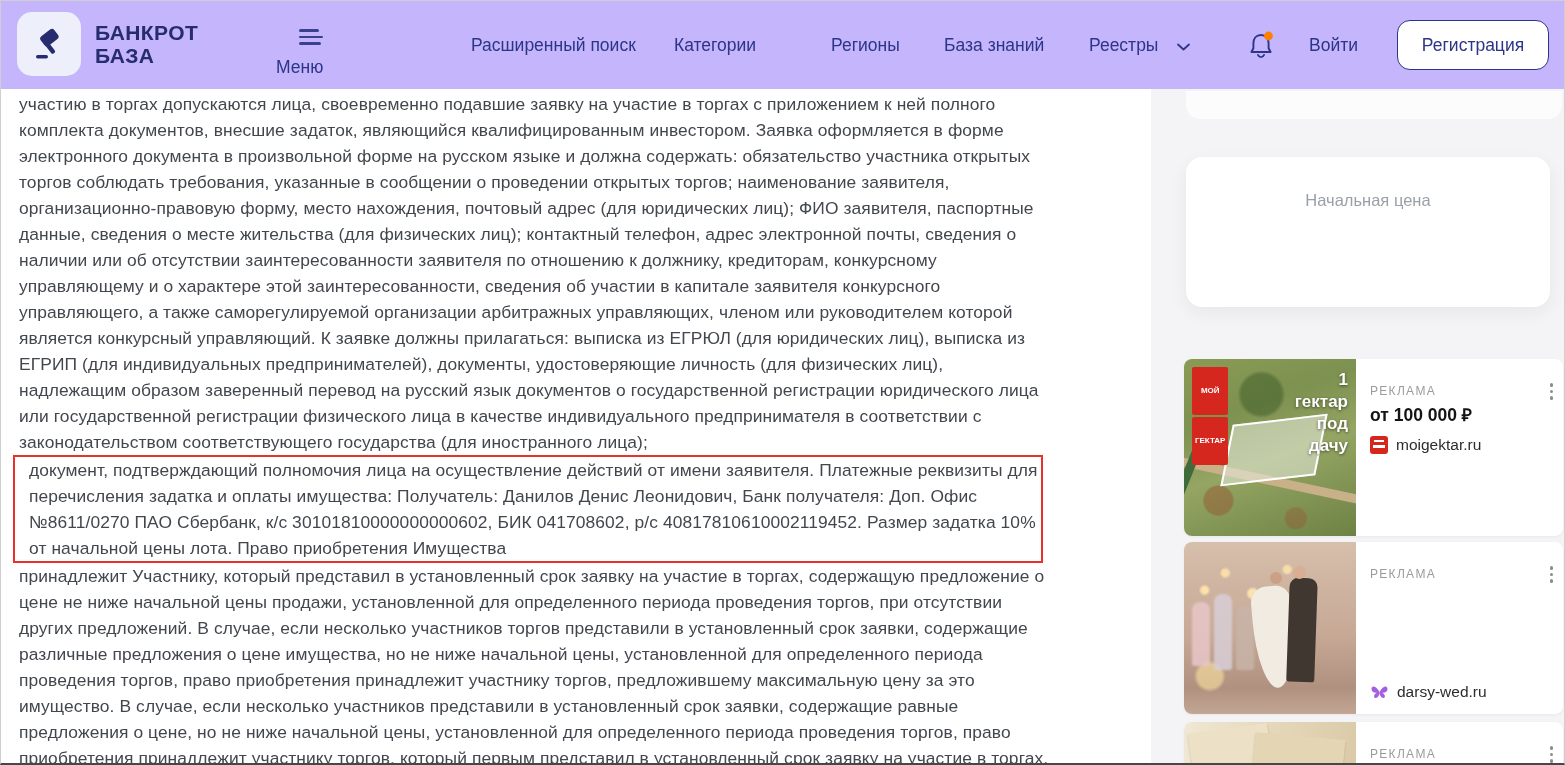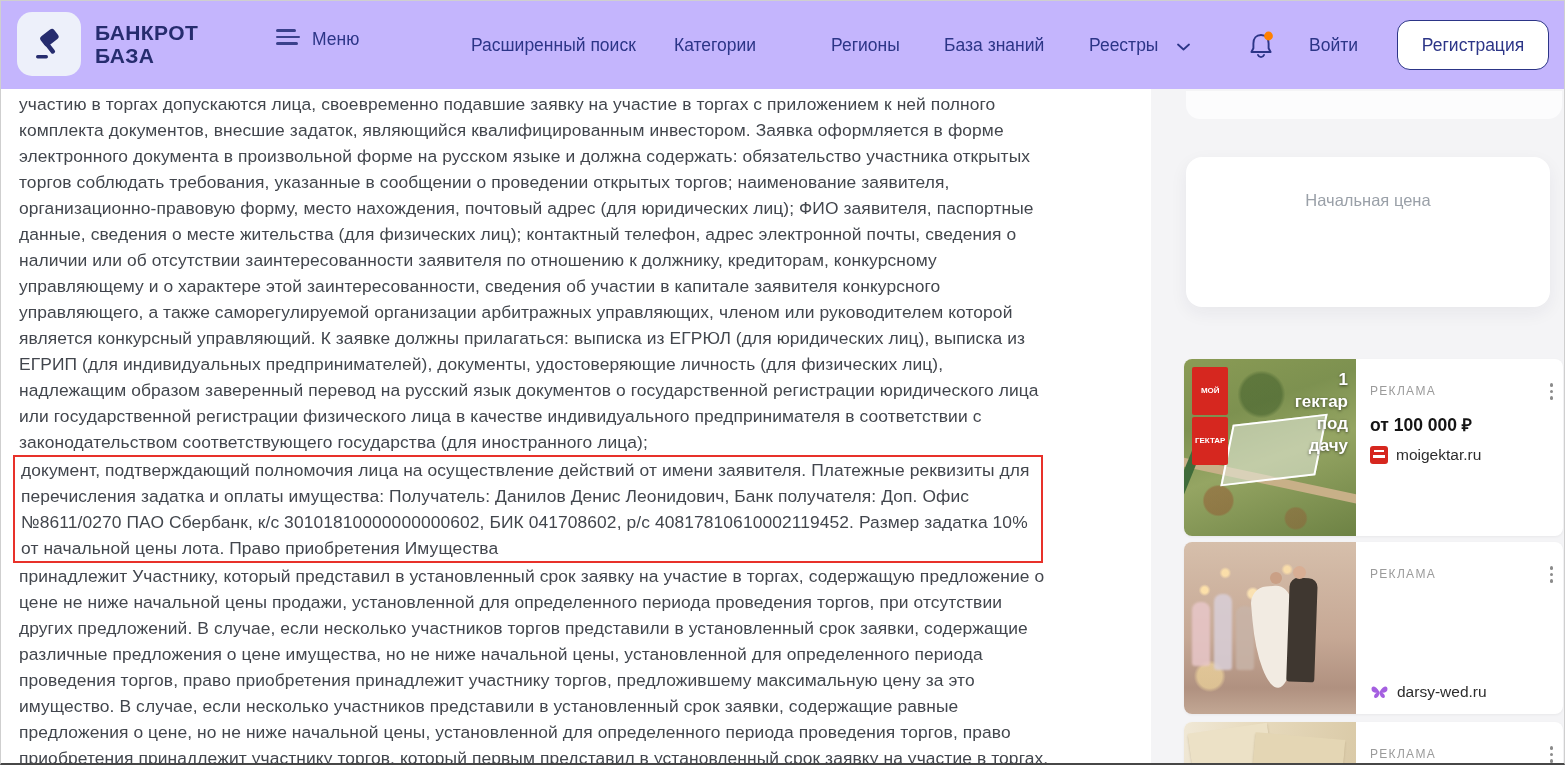--- a/index.html
+++ b/index.html
@@ -7,21 +7,21 @@
   body { font-family:"Liberation Sans", sans-serif; }
   .page { position:relative; width:1565px; height:765px; margin:0 auto; background:#fff;
           border:1px solid #cfcfcf; border-bottom:2px solid #474747; overflow:hidden; }
 
   
   .header { position:absolute; left:0; top:0; width:100%; height:88px; background:#c4b5fd; z-index:20; }
   .logo { position:absolute; left:16px; top:11px; display:flex; align-items:center; gap:14px; cursor:pointer; }
   .logo-badge { width:64px; height:64px; border-radius:15px; background:#edf0fa; display:flex; align-items:center; justify-content:center; }
   .logo-text { display:flex; flex-direction:column; font-weight:800; font-size:21px; line-height:23px;
                color:#262c6e; letter-spacing:.4px; }
-  .menu-btn { position:absolute; left:275px; top:28px; display:flex; align-items:flex-start; gap:12px; cursor:pointer; }
+  .menu-btn { position:absolute; left:275px; top:28px; display:flex; align-items:flex-end; gap:12px; cursor:pointer;flex-direction:column; }
   .burger { display:flex; flex-direction:column; gap:4px; }
   .burger i { display:block; width:24px; height:2.6px; border-radius:2px; background:#3a418c; }
   .burger i:nth-child(1){ width:20px; }
   .burger i:nth-child(3){ width:22px; }
   .menu-btn span.lbl, .nav-link, .login { font-size:17.5px; color:#2c3587; font-weight:500; }
   .nav-link { position:absolute; top:34px; cursor:pointer; text-decoration:none; white-space:nowrap; }
   .nav-reestry { display:flex; align-items:center; gap:19px; }
   .chevron { margin-top:3px; }
   .bell { position:absolute; left:1247px; top:29px; cursor:pointer; }
   .login { position:absolute; left:1308px; top:34px; cursor:pointer; }
@@ -29,21 +29,21 @@
                   border:1.6px solid #2c3587; background:#fff; color:#2c3587; font-size:17.5px;
                   font-family:inherit; font-weight:500; cursor:pointer; }
 
   
   .clipped-line { position:absolute; left:18px; top:83px; width:1014px; height:4px; opacity:.75; z-index:1;
     background:repeating-linear-gradient(90deg,#61646b 0 1.5px,transparent 1.5px 11px,#61646b 11px 13px,
       transparent 13px 31px,#61646b 31px 32px,transparent 32px 47px,#61646b 47px 48.5px,transparent 48.5px 66px); }
   .article { position:absolute; left:18px; top:90px; width:1032px; z-index:2;
              font-size:17.4px; line-height:26px; color:#42464d; letter-spacing:.1px; }
   .seg { display:block; }
-  .red-box { display:block; border:2px solid #e8312a; margin-left:-6px; margin-right:8px; padding-left:6px; }
+  .red-box { display:block; border:2px solid #e8312a; margin-left:-6px; margin-right:8px; padding-left:14px; }
 
   
   .sidebar { position:absolute; left:1150px; top:88px; width:415px; height:677px; background:#f4f4f6; overflow:hidden; }
   .partial-card { position:absolute; left:35px; top:2px; width:376px; height:28px; background:#fcfcfd;
                   border-radius:0 0 14px 14px; }
   .price-card { position:absolute; left:35px; top:68px; width:364px; height:150px; background:#fff;
                 border-radius:16px; box-shadow:0 6px 18px rgba(40,40,60,.06); text-align:center; }
   .price-label { margin-top:34px; font-size:16.5px; color:#9aa0a8; }
   .price-row { margin-top:10px; display:flex; align-items:center; justify-content:center; gap:13px; }
   .price-value { font-size:33px; font-weight:800; color:#1b2470; letter-spacing:.4px; }
@@ -53,21 +53,21 @@
   .ad-card.c1 { top:270px; height:177px; }
   .ad-card.c2 { top:453px; height:172px; }
   .ad-card.c3 { top:633px; height:80px; }
   .ad-img { position:absolute; left:0; top:0; width:172px; height:100%; border-radius:8px 0 0 8px; overflow:hidden; }
   .ad-body { position:absolute; left:186px; top:0; width:187px; height:100%; }
   .ad-top { margin-top:22px; display:flex; align-items:center; justify-content:space-between; }
   .ad-label { font-size:12px; letter-spacing:1.3px; color:#9b9b9b; }
   .kebab { display:flex; flex-direction:column; gap:3px; padding:2px 4px; cursor:pointer; }
   .kebab i { width:3.5px; height:3.5px; border-radius:50%; background:#8b8b8b; }
   .ad-title { margin-top:13px; font-size:17.5px; line-height:1.33; font-weight:700; color:#141414; letter-spacing:-.2px; }
-  .ad-price { margin-top:10px; font-size:17.5px; font-weight:700; color:#141414; }
+  .ad-price { font-size:17.5px; font-weight:700; color:#141414; }
   .ad-site { display:flex; align-items:center; gap:8px; margin-top:10px; font-size:15.5px; color:#2c2c2c; }
   .ad-site.abs { position:absolute; bottom:13px; margin-top:0; }
   .favicon-red { width:18px; height:18px; border-radius:3px; background:#d6271f; flex:0 0 auto;
     background-image:linear-gradient(#fff 0 0),linear-gradient(#fff 0 0);
     background-size:10px 2px,12px 3px; background-position:4px 4px,3px 9px; background-repeat:no-repeat; }
 
   
   .land { background:
     radial-gradient(circle at 20% 80%, rgba(150,80,45,.45) 0 14px, transparent 16px),
     radial-gradient(circle at 65% 90%, rgba(150,85,50,.4) 0 10px, transparent 12px),

